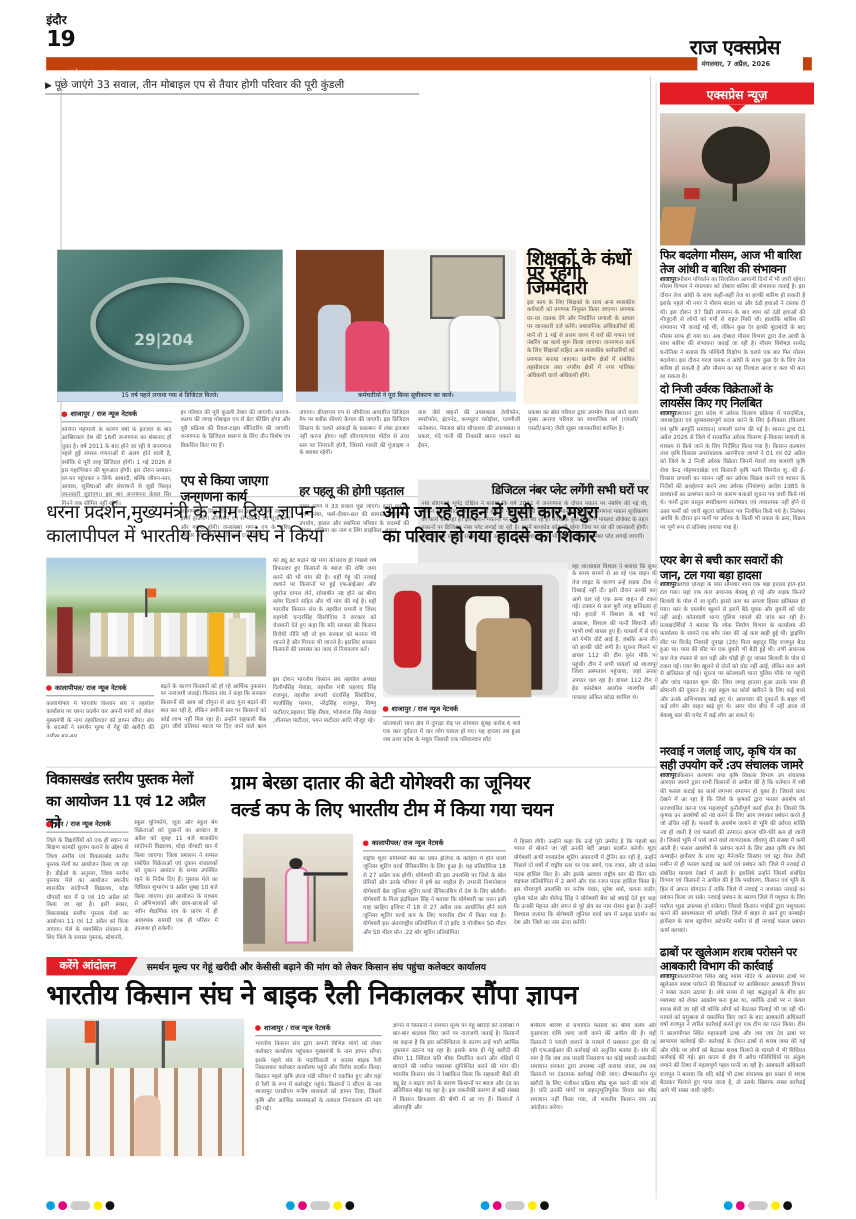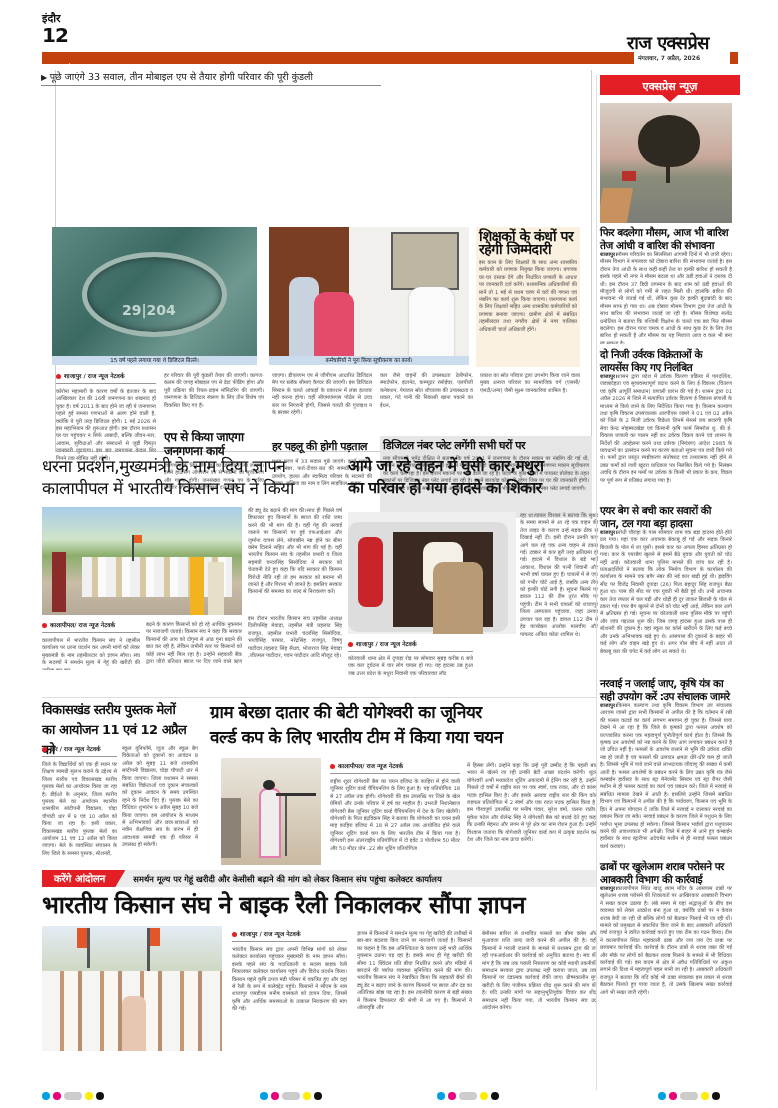--- a/index.html
+++ b/index.html
@@ -14,21 +14,21 @@
 .hl{font-weight:bold;color:#111;letter-spacing:-0.5px}
 .col{position:absolute}
 .cmyk{display:flex;gap:3px;align-items:center}
 .cmyk span{display:inline-block;height:8px;border-radius:4px}
 </style>
 </head>
 <body>
 
 <div class="abs" style="left:0;top:0;width:778px;height:65px">
   <div class="abs" style="left:42px;top:10px;font-size:11px;font-weight:bold;color:#111">इंदौर</div>
-  <div class="abs" style="left:42px;top:23px;font-size:20px;font-weight:bold;color:#111;letter-spacing:-1px">12</div>
+  <div class="abs" style="left:42px;top:23px;font-size:20px;font-weight:bold;color:#111;letter-spacing:-1px">19</div>
   <div class="abs" style="left:627px;top:30px;font-size:18px;font-weight:bold;color:#111;letter-spacing:-0.5px">राज एक्सप्रेस</div>
   <div class="abs redbar" style="left:42px;top:52px;width:592px;height:12px">
     <span style="font-family:'Liberation Serif',serif;font-size:7px;color:#fff;font-weight:bold;line-height:12px;padding-left:3px">www.rajexpress.com</span>
   </div>
   <div class="abs" style="left:638px;top:54px;font-size:6px;color:#333;font-weight:bold">मंगलवार, 7 अप्रैल, 2026</div>
   <div class="abs redbar" style="left:730px;top:52px;width:8px;height:12px"></div>
 </div>
 
 <div class="abs" style="left:55px;top:70px;width:537px;height:382px;border:1px solid #ccc;border-top:none">
   <div class="abs" style="left:-15px;top:0;width:340px;font-size:9.5px;color:#222;border-bottom:1px solid #888;padding-bottom:2px">
@@ -44,21 +44,21 @@
   <div class="abs photo" style="left:213px;top:157px;width:200px;height:138px;background:#f1f0ec">
     <div style="position:absolute;left:0;top:0;width:80px;height:138px;background:#7a3f22"></div>
     <div style="position:absolute;left:122px;top:5px;width:68px;height:58px;background:#bdb6a3;border:2px solid #5a5a5a"></div>
     <div style="position:absolute;left:20px;top:50px;width:30px;height:88px;background:#c9d3e0;border-radius:10px 10px 0 0"></div>
     <div style="position:absolute;left:45px;top:65px;width:40px;height:73px;background:#e44a6c;border-radius:12px 12px 0 0"></div>
     <div style="position:absolute;left:140px;top:60px;width:45px;height:78px;background:#fafafa;border-radius:12px 12px 0 0;box-shadow:0 0 2px #aaa"></div>
   </div>
   <div class="abs caption" style="left:213px;top:286px;width:200px">कर्मचारियों ने पूरा किया सूचीकरण का कार्य।</div>
 
   <div class="abs" style="left:420px;top:157px;width:104px;height:140px;background:#fbf1e1;padding:3px">
-    <div class="hl" style="font-size:14px;line-height:13px">शिक्षकों के कंधों पर रहेगी जिम्मेदारी</div>
+    <div class="hl" style="font-size:17px;line-height:13px">शिक्षकों के कंधों पर रहेगी जिम्मेदारी</div>
     <div class="small" style="margin-top:3px;height:100px;overflow:hidden">इस काम के लिए शिक्षकों के साथ अन्य शासकीय कर्मचारी को प्रगणक नियुक्त किया जाएगा। प्रगणक घर-घर दस्तक देंगे और निर्धारित प्रणाली के आधार पर जानकारी दर्ज करेंगे। प्रशासनिक अधिकारियों की मानें तो 1 मई से प्रथम चरण में घरों की गणना एवं नंबरिंग का कार्य शुरू किया जाएगा। जनगणना कार्य के लिए शिक्षकों सहित अन्य शासकीय कर्मचारियों को प्रगणक बनाया जाएगा। ग्रामीण क्षेत्रों में संबंधित तहसीलदार तथा नगरीय क्षेत्रों में नगर पालिका अधिकारी चार्ज अधिकारी होंगे।</div>
   </div>
 
   <div class="col" style="left:0;top:302px;width:100px">
     <div class="byline"><span class="dot"></span><span>शाजापुर / राज न्यूज नेटवर्क</span></div>
     <div class="small" style="height:125px;overflow:hidden">कोरोना महामारी के कारण वर्षों के इंतजार के बाद आखिरकार देश की 16वीं जनगणना का शंखनाद हो चुका है। वर्ष 2011 के बाद होने जा रही ये जनगणना पहले हुई समस्त गणनाओं से अलग होने वाली है, क्योंकि ये पूरी तरह डिजिटल होगी। 1 मई 2026 से इस महाभियान की शुरुआत होगी। इस दौरान प्रशासन घर-घर पहुंचकर न सिर्फ आबादी, बल्कि जीवन-स्तर, आवास, सुविधाओं और संसाधनों से जुड़ी विस्तृत जानकारी जुटाएगा। इस बार जनगणना केवल सिर गिनने तक सीमित नहीं रहेगी।</div>
   </div>
   <div class="col" style="left:108px;top:302px;width:100px">
     <div class="small" style="height:52px;overflow:hidden">हर परिवार की पूरी कुंडली तैयार की जाएगी। कागज-कलम की जगह मोबाइल एप से डेटा फीडिंग होगा और पूरी प्रक्रिया की रियल-टाइम मॉनिटरिंग की जाएगी। जनगणना के डिजिटल स्वरूप के लिए तीन विशेष एप विकसित किए गए हैं।</div>
     <div class="hl" style="font-size:12px;line-height:14px;margin:6px 0 4px">एप से किया जाएगा जनगणना कार्य</div>
@@ -69,21 +69,21 @@
     <div class="hl" style="font-size:11px;line-height:14px;margin:8px 0 4px">हर पहलू की होगी पड़ताल</div>
     <div class="small" style="height:42px;overflow:hidden">प्रथम चरण में 33 सवाल पूछे जाएंगे। इनमें मकान-भवन नंबर, फर्श-दीवार-छत की सामग्री मकान का उपयोग, हालत और स्वामित्व परिवार के सदस्यों की संख्या, मुखिया का नाम व लिंग साइकिल, बाइक,</div>
   </div>
   <div class="col" style="left:324px;top:302px;width:93px">
     <div class="small" style="height:60px;overflow:hidden">कार जैसे वाहनों की उपलब्धता टेलीफोन, स्मार्टफोन, इंटरनेट, कम्प्यूटर रसोईघर, एलपीजी कनेक्शन, पेयजल स्रोत शौचालय की उपलब्धता व प्रकार, गंदे पानी की निकासी खाना पकाने का ईंधन,</div>
   </div>
   <div class="col" style="left:424px;top:302px;width:100px">
     <div class="small" style="height:60px;overflow:hidden">प्रकाश का स्रोत परिवार द्वारा उपभोग किया जाने वाला मुख्य अनाज परिवार का सामाजिक वर्ग (एससी/एसटी/अन्य) जैसी सूक्ष्म जानकारियां शामिल है।</div>
   </div>
   <div class="abs" style="left:324px;top:366px;width:212px;height:82px;background:#e6e6e6;padding:3px">
-    <div class="hl" style="font-size:11px;text-align:left;line-height:14px">डिजिटल नंबर प्लेट लगेंगी सभी घरों पर</div>
+    <div class="hl" style="font-size:11px;text-align:right;line-height:14px">डिजिटल नंबर प्लेट लगेंगी सभी घरों पर</div>
     <div class="small" style="margin-top:2px;height:60px;overflow:hidden">नया सीएमओ भूपेंद्र दीक्षित ने बताया कि वर्ष 2011 में जनगणना के दौरान मकान पर नंबरिंग की गई थी, लेकिन इसके बाद जनगणना नहीं होने से नंबरिंग नहीं हो पाई है। वर्तमान में नगर में जनगणना मकान सूचीकरण का कार्य चल रहा है। इस दौरान मकानों पर नंबर डाले जा रहे हैं। प्रदेश के कुछ जिलों में पायलट प्रोजेक्ट के तहत मकानों पर डिजिटल नंबर प्लेट लगाई जा रही है। इसमें बारकोड कोड भी रहेगा जिस पर घर की जानकारी होगी। यदि पायलट प्रोजेक्ट सफल रहा तो आगामी समय में शाजापुर में भी घरों पर डिजिटल नंबर प्लेट लगाई जाएगी।</div>
   </div>
 </div>
 
 <div class="abs" style="left:600px;top:75px;width:140px;height:1020px">
   <div style="position:relative;background:#e31e24;height:20px;text-align:center">
     <span style="color:#fff;font-weight:bold;font-size:11px;line-height:20px">एक्सप्रेस न्यूज़</span>
     <div style="position:absolute;left:62px;top:20px;width:0;height:0;border-left:8px solid transparent;border-right:8px solid transparent;border-top:7px solid #e31e24"></div>
   </div>
   <div class="photo" style="margin-top:8px;width:132px;height:120px;background:linear-gradient(180deg,#d8cfc5 0%,#c9a89b 45%,#8a8d7a 62%,#7c7d77 100%);position:relative">

